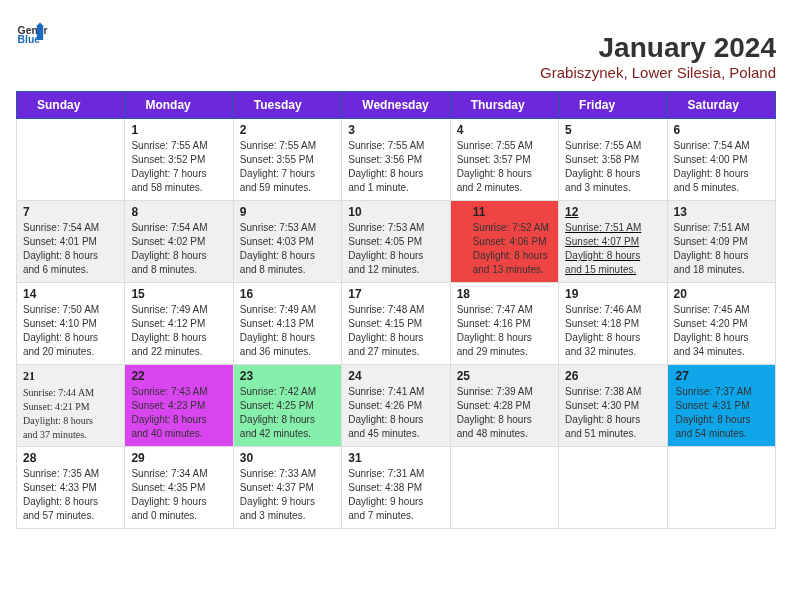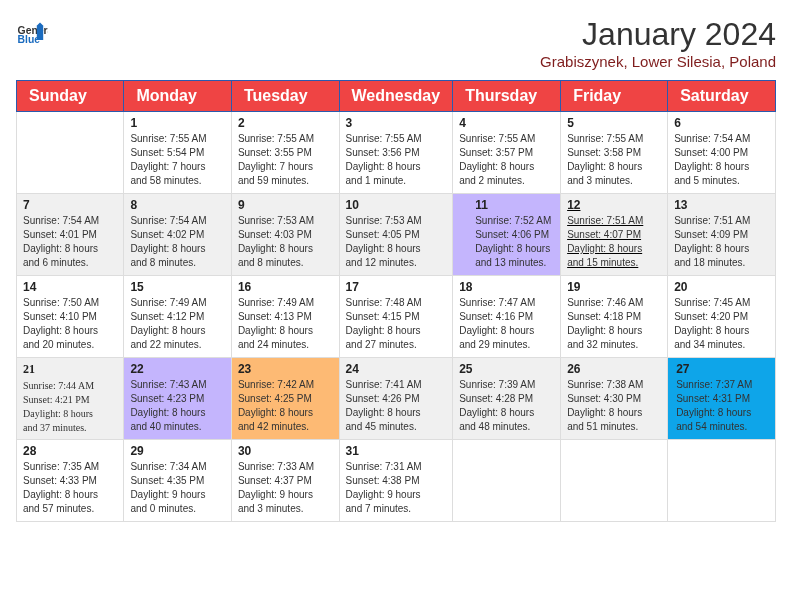--- a/index.html
+++ b/index.html
@@ -22,39 +22,40 @@
       gap: 4px;
     }
     .logo-icon {
       width: 32px;
       height: 32px;
     }
     .title-area {
       text-align: right;
     }
     .month-title {
-      font-size: 32px;
-      font-weight: normal;
+      font-size: 28px;
+      font-weight: bold;
       color: #333;
+      margin-top: 16px;
     }
     .location-title {
       font-size: 15px;
       color: #7f1d1d;
     }
     .calendar-table {
       width: 100%;
       border-collapse: collapse;
       font-size: 11px;
     }
     .calendar-table th {
-      background-color: #ef4444;
+      background-color: #6d28d9;
       color: #fff;
       text-align: left;
-      padding: 6px 12px;
-      font-size: 16px;
+      padding: 6px 20px;
+      font-size: 12px;
       border: 1px solid #2a5aae;
     }
     .calendar-table td {
       vertical-align: top;
       padding: 4px 6px;
       border: 1px solid #ddd;
       width: calc(100% / 7);
       height: 82px;
       background: #fff;
     }
@@ -104,21 +105,21 @@
         <th>Thursday</th>
         <th>Friday</th>
         <th>Saturday</th>
       </tr>
   </thead>
   <tbody id="calendar-body">
   <tr>
         <td class="empty-cell"></td>
         <td>
           <span class="day-number">1</span>
-          <div class="day-info"><span>Sunrise: 7:55 AM</span><br><span>Sunset: 5:54 PM</span><br><span>Daylight: 7 hours</span><br><span>and 58 minutes.</span></div>
+          <div class="day-info"><span>Sunrise: 7:55 AM</span><br><span>Sunset: 3:52 PM</span><br><span>Daylight: 7 hours</span><br><span>and 58 minutes.</span></div>
         </td>
         <td>
           <span class="day-number">2</span>
           <div class="day-info"><span>Sunrise: 7:55 AM</span><br><span>Sunset: 3:55 PM</span><br><span>Daylight: 7 hours</span><br><span>and 59 minutes.</span></div>
         </td>
         <td>
           <span class="day-number">3</span>
           <div class="day-info"><span>Sunrise: 7:55 AM</span><br><span>Sunset: 3:56 PM</span><br><span>Daylight: 8 hours</span><br><span>and 1 minute.</span></div>
         </td>
         <td>
@@ -144,21 +145,21 @@
           <div class="day-info"><span>Sunrise: 7:54 AM</span><br><span>Sunset: 4:02 PM</span><br><span>Daylight: 8 hours</span><br><span>and 8 minutes.</span></div>
         </td>
         <td style="background: rgb(240, 240, 240);">
           <span class="day-number">9</span>
           <div class="day-info"><span>Sunrise: 7:53 AM</span><br><span>Sunset: 4:03 PM</span><br><span>Daylight: 8 hours</span><br><span>and 8 minutes.</span></div>
         </td>
         <td style="background: rgb(240, 240, 240);">
           <span class="day-number">10</span>
           <div class="day-info"><span>Sunrise: 7:53 AM</span><br><span>Sunset: 4:05 PM</span><br><span>Daylight: 8 hours</span><br><span>and 12 minutes.</span></div>
         </td>
-        <td style="background: #c4b5fd; padding-left: 22px;">
+        <td style="background: #ef4444; padding-left: 22px;">
           <span class="day-number">11</span>
           <div class="day-info"><span>Sunrise: 7:52 AM</span><br><span>Sunset: 4:06 PM</span><br><span>Daylight: 8 hours</span><br><span>and 13 minutes.</span></div>
         </td>
         <td style="background: rgb(240, 240, 240); text-decoration: underline;">
           <span class="day-number">12</span>
           <div class="day-info"><span>Sunrise: 7:51 AM</span><br><span>Sunset: 4:07 PM</span><br><span>Daylight: 8 hours</span><br><span>and 15 minutes.</span></div>
         </td>
         <td style="background: rgb(240, 240, 240);">
           <span class="day-number">13</span>
           <div class="day-info"><span>Sunrise: 7:51 AM</span><br><span>Sunset: 4:09 PM</span><br><span>Daylight: 8 hours</span><br><span>and 18 minutes.</span></div>
@@ -168,21 +169,21 @@
         <td>
           <span class="day-number">14</span>
           <div class="day-info"><span>Sunrise: 7:50 AM</span><br><span>Sunset: 4:10 PM</span><br><span>Daylight: 8 hours</span><br><span>and 20 minutes.</span></div>
         </td>
         <td>
           <span class="day-number">15</span>
           <div class="day-info"><span>Sunrise: 7:49 AM</span><br><span>Sunset: 4:12 PM</span><br><span>Daylight: 8 hours</span><br><span>and 22 minutes.</span></div>
         </td>
         <td>
           <span class="day-number">16</span>
-          <div class="day-info"><span>Sunrise: 7:49 AM</span><br><span>Sunset: 4:13 PM</span><br><span>Daylight: 8 hours</span><br><span>and 24 minutes.</span></div>
+          <div class="day-info"><span>Sunrise: 7:49 AM</span><br><span>Sunset: 4:13 PM</span><br><span>Daylight: 8 hours</span><br><span>and 36 minutes.</span></div>
         </td>
         <td>
           <span class="day-number">17</span>
           <div class="day-info"><span>Sunrise: 7:48 AM</span><br><span>Sunset: 4:15 PM</span><br><span>Daylight: 8 hours</span><br><span>and 27 minutes.</span></div>
         </td>
         <td>
           <span class="day-number">18</span>
           <div class="day-info"><span>Sunrise: 7:47 AM</span><br><span>Sunset: 4:16 PM</span><br><span>Daylight: 8 hours</span><br><span>and 29 minutes.</span></div>
         </td>
         <td>
@@ -192,25 +193,25 @@
         <td>
           <span class="day-number">20</span>
           <div class="day-info"><span>Sunrise: 7:45 AM</span><br><span>Sunset: 4:20 PM</span><br><span>Daylight: 8 hours</span><br><span>and 34 minutes.</span></div>
         </td>
       </tr>
       <tr>
         <td style="background: rgb(240, 240, 240); font-family: Liberation Serif, serif;">
           <span class="day-number">21</span>
           <div class="day-info"><span>Sunrise: 7:44 AM</span><br><span>Sunset: 4:21 PM</span><br><span>Daylight: 8 hours</span><br><span>and 37 minutes.</span></div>
         </td>
-        <td style="background: #c4b5fd;">
+        <td style="background: #d946ef;">
           <span class="day-number">22</span>
           <div class="day-info"><span>Sunrise: 7:43 AM</span><br><span>Sunset: 4:23 PM</span><br><span>Daylight: 8 hours</span><br><span>and 40 minutes.</span></div>
         </td>
-        <td style="background: #fdba74;">
+        <td style="background: #86efac;">
           <span class="day-number">23</span>
           <div class="day-info"><span>Sunrise: 7:42 AM</span><br><span>Sunset: 4:25 PM</span><br><span>Daylight: 8 hours</span><br><span>and 42 minutes.</span></div>
         </td>
         <td style="background: rgb(240, 240, 240);">
           <span class="day-number">24</span>
           <div class="day-info"><span>Sunrise: 7:41 AM</span><br><span>Sunset: 4:26 PM</span><br><span>Daylight: 8 hours</span><br><span>and 45 minutes.</span></div>
         </td>
         <td style="background: rgb(240, 240, 240); margin-top: 28px;">
           <span class="day-number">25</span>
           <div class="day-info"><span>Sunrise: 7:39 AM</span><br><span>Sunset: 4:28 PM</span><br><span>Daylight: 8 hours</span><br><span>and 48 minutes.</span></div>

